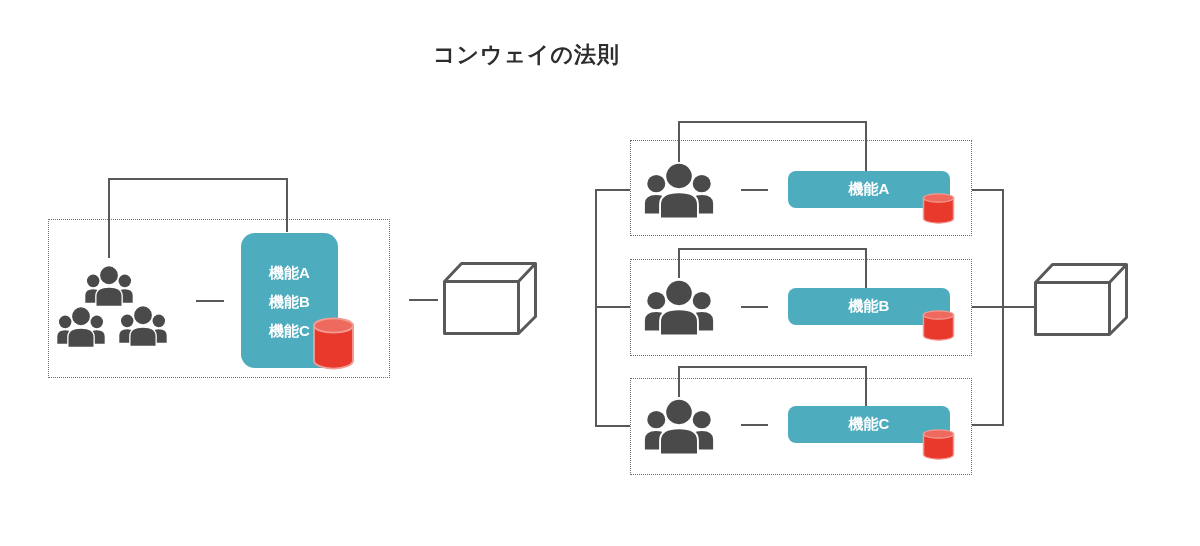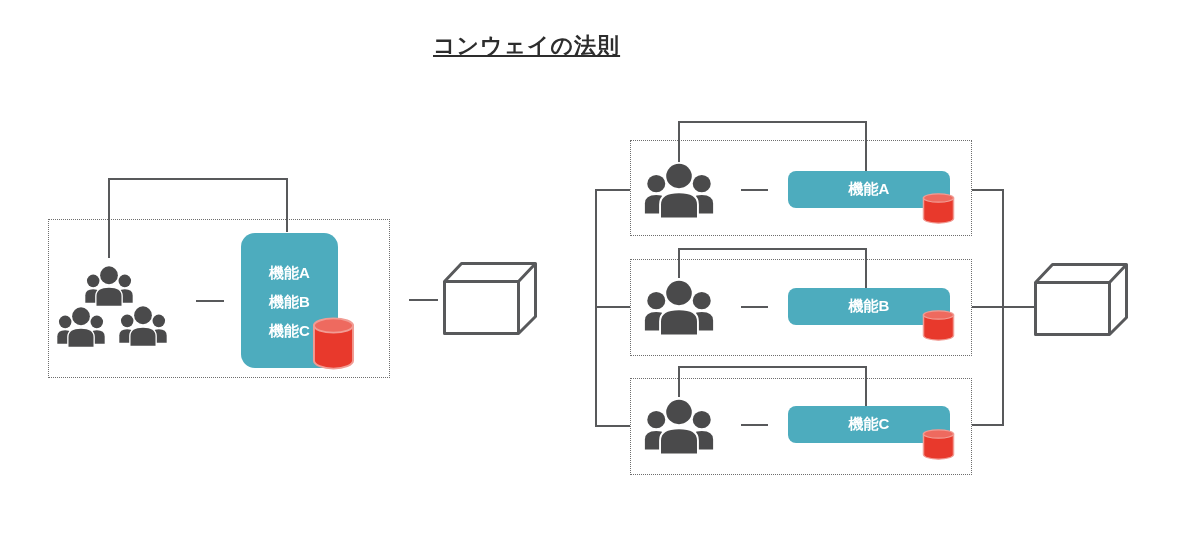--- a/index.html
+++ b/index.html
@@ -43,21 +43,21 @@
     </symbol>
     <symbol id="sym-cube" viewBox="0 0 94 73">
       <path d="M1.5,19.5 L18.5,1.5 L92.5,1.5 L92.5,54.5 L75.5,71.5 L1.5,71.5 Z" fill="#FFFFFF" stroke="currentColor" stroke-width="3" stroke-linejoin="round"></path>
       <path d="M1.5,19.5 L75.5,19.5 L75.5,71.5 M75.5,19.5 L92.5,1.5" fill="none" stroke="currentColor" stroke-width="3" stroke-linejoin="round"></path>
     </symbol>
   </defs>
 </svg>
 
 <div class="canvas">
 
-  <div class="abs title" style="left:433px;top:31px;text-decoration:underline;">コンウェイの法則</div>
+  <div class="abs title" style="left:433px;top:40px;">コンウェイの法則</div>
 
   <div class="abs dotted-box" style="left:48px;top:219px;width:342px;height:159px;"></div>
   <div class="abs dotted-box" style="left:630px;top:140px;width:342px;height:96px;"></div>
   <div class="abs dotted-box" style="left:630px;top:259px;width:342px;height:97px;"></div>
   <div class="abs dotted-box" style="left:630px;top:378px;width:342px;height:97px;"></div>
 
   <div class="abs func-box" style="left:241px;top:233px;width:97px;height:135px;">
     <div class="fn-line">機能A</div>
     <div class="fn-line">機能B</div>
     <div class="fn-line">機能C</div>

